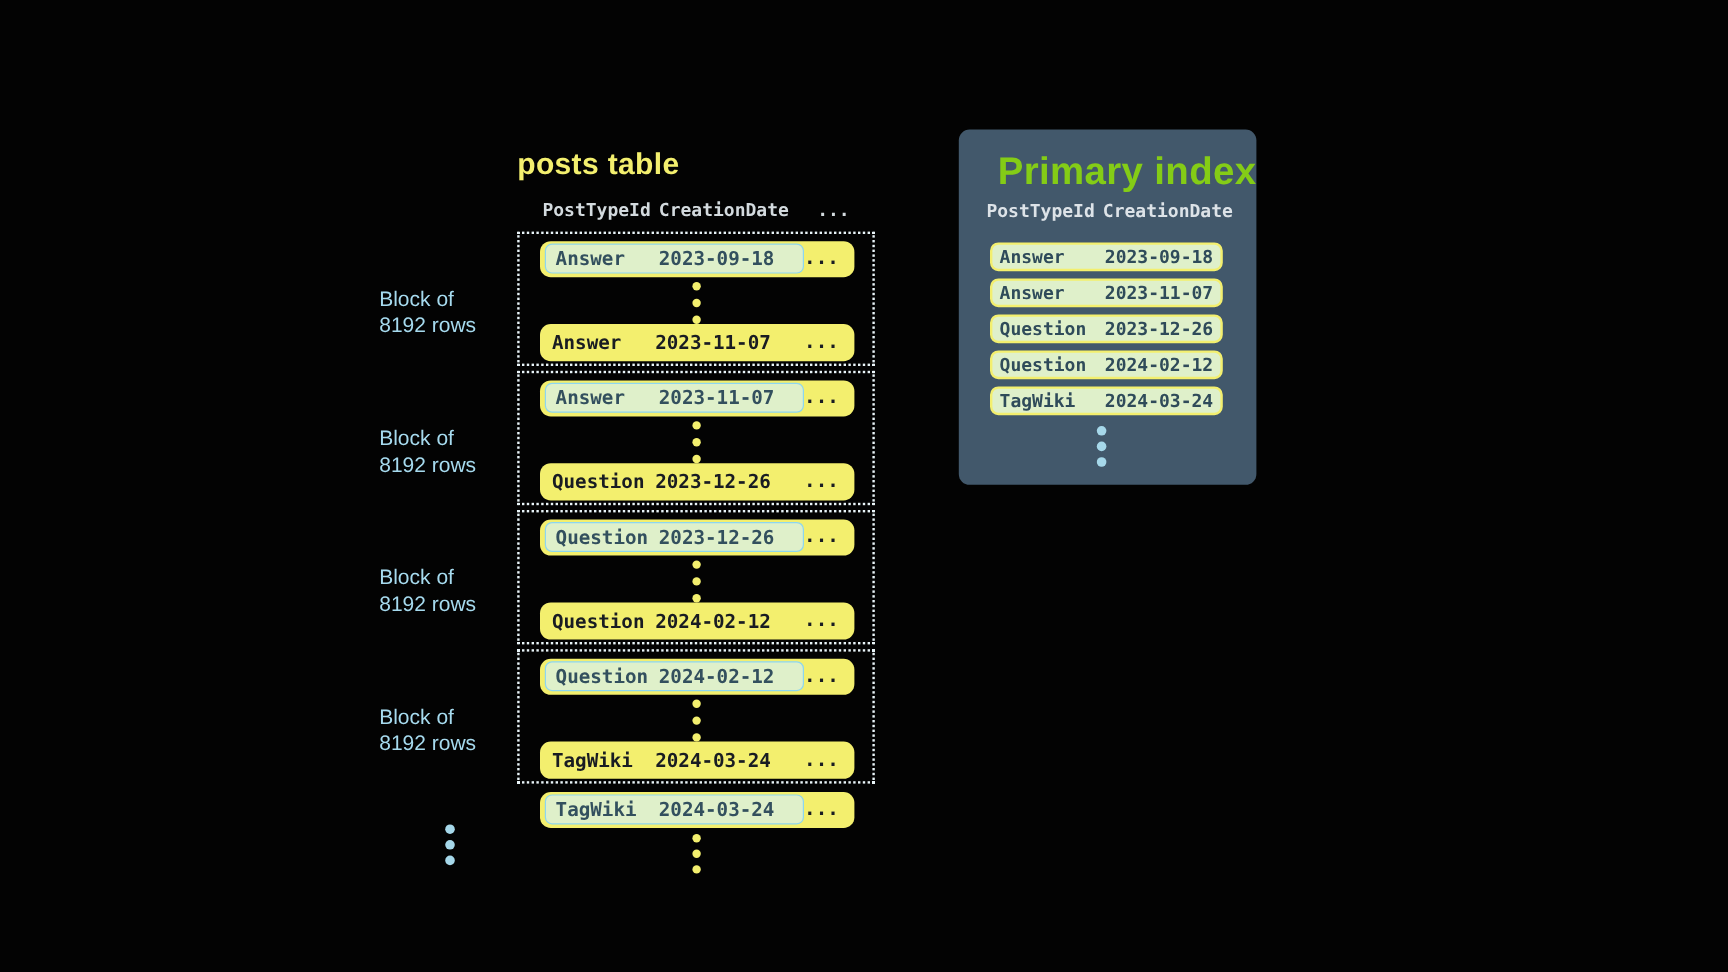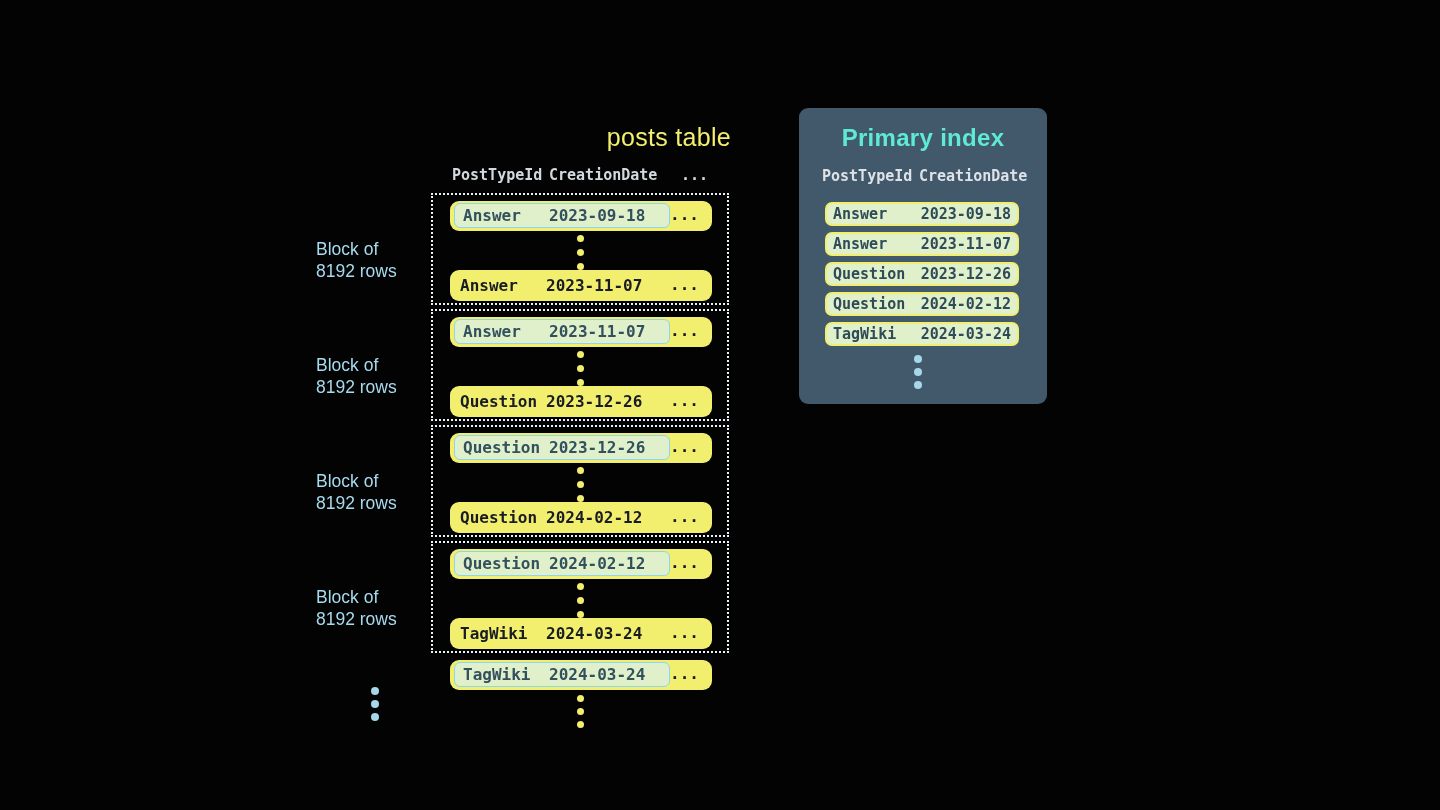--- a/index.html
+++ b/index.html
@@ -4,26 +4,26 @@
 <style>
   html,body{margin:0;padding:0;background:#000;}
   .canvas{
     position:relative;width:1440px;height:810px;background:#030303;
     overflow:hidden;font-family:"Liberation Sans",sans-serif;
   }
   .mono{font-family:"DejaVu Sans Mono","Liberation Mono",monospace;}
 
   
   .posts-title{
-    position:absolute;left:431px;top:123px;width:300px;text-align:right;
-    color:#f3ef6e;font-size:25px;font-weight:400;letter-spacing:.3px;
+    position:absolute;left:431px;top:123px;width:300px;text-align:left;
+    color:#f3ef6e;font-size:25px;font-weight:700;letter-spacing:.3px;
   }
   .index-title{
-    position:absolute;left:0;top:16px;width:100%;text-align:center;
-    color:#5eead4;font-size:24px;font-weight:600;letter-spacing:.3px;
+    position:absolute;left:0;top:16px;width:100%;text-align:right;
+    color:#84cc16;font-size:32px;font-weight:600;letter-spacing:.3px;
   }
 
   
   .tbl-header span{position:absolute;top:166px;font-size:15px;color:#d3dade;font-weight:700;}
   .th-1{left:452px;} .th-2{left:549px;} .th-3{left:681px;}
 
   
   .block{
     position:absolute;left:431px;width:298px;height:112px;
     border:2px dotted #e9f4f8;box-sizing:border-box;

